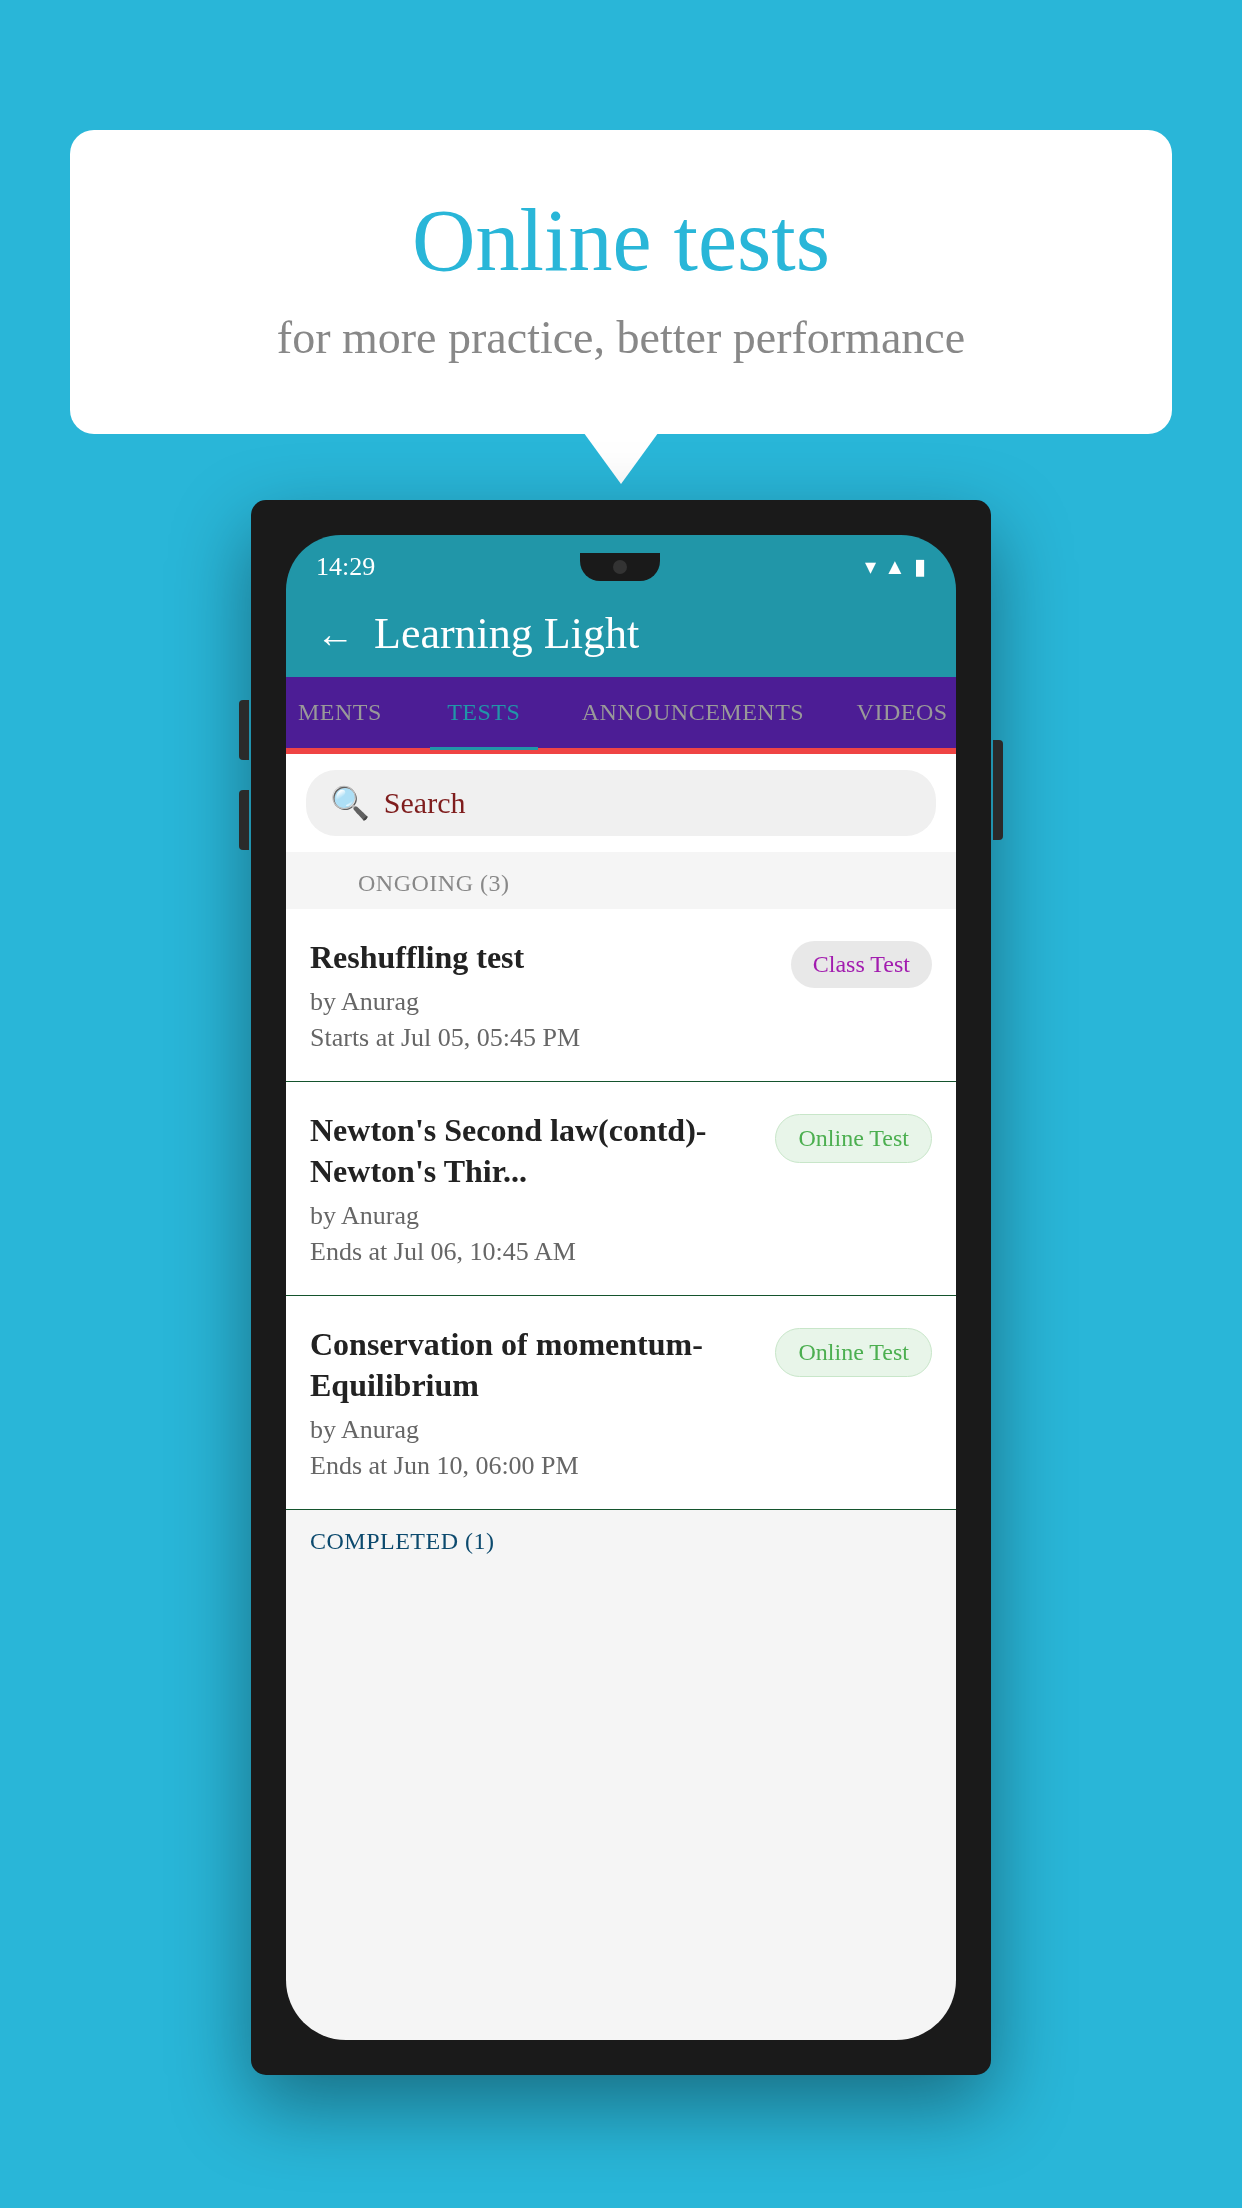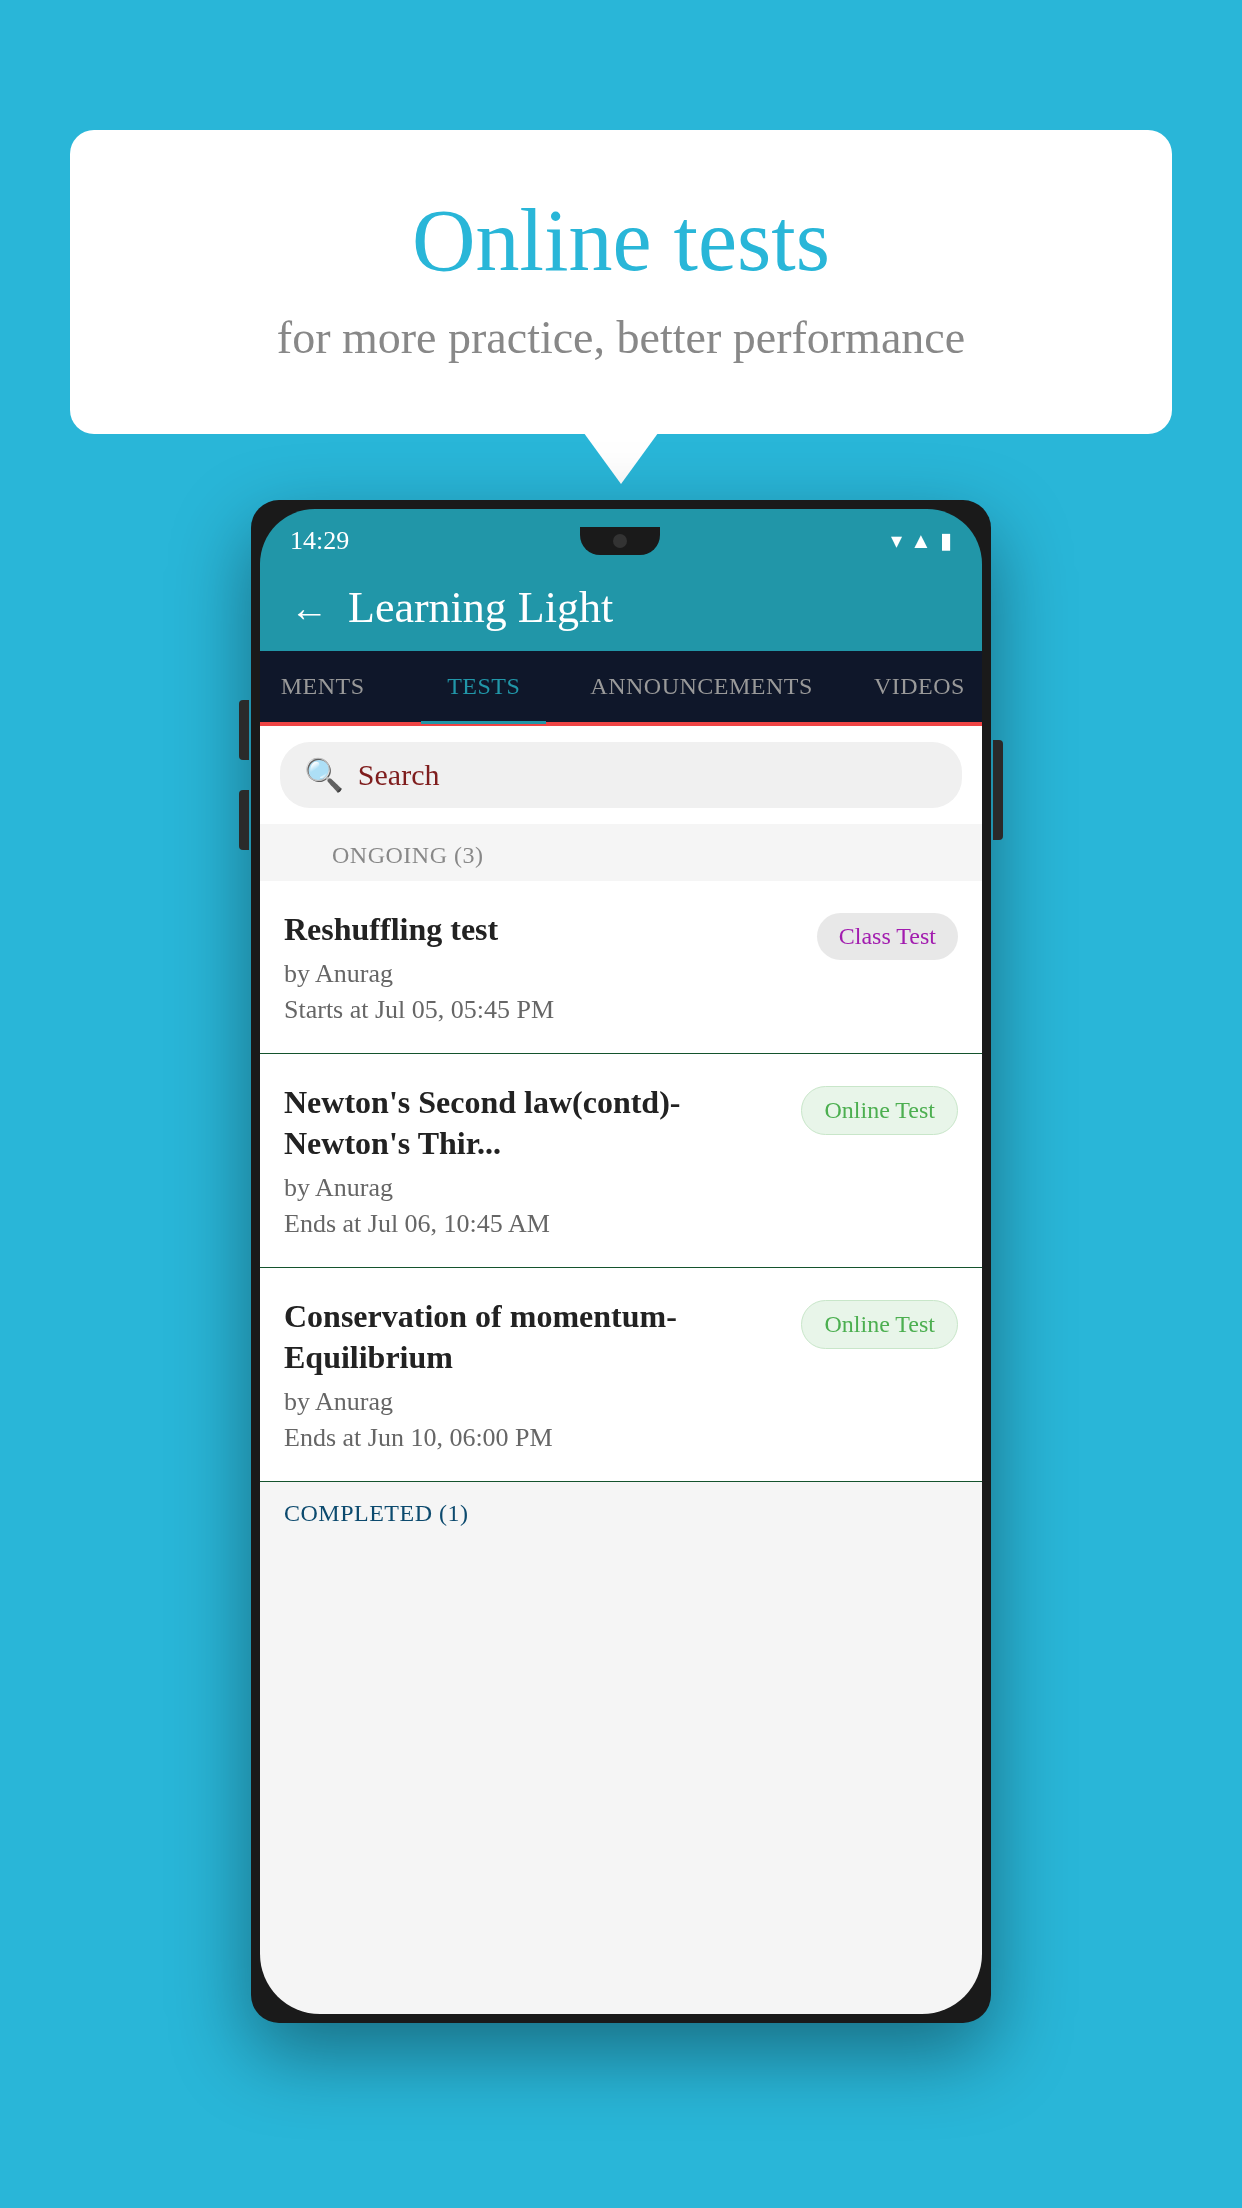--- a/index.html
+++ b/index.html
@@ -59,22 +59,22 @@
     .phone-container {
       position: absolute;
       top: 500px;
       left: 50%;
       transform: translateX(-50%);
       width: 740px;
     }
 
     .phone-frame {
       background: #1a1a1a;
-      border-radius: 28px;
-      padding: 9px;
+      border-radius: 15px;
+      padding: 35px;
       box-shadow: 0 30px 80px rgba(0,0,0,0.4);
       position: relative;
     }
 
     
     .phone-top-bar {
       display: flex;
       align-items: center;
       justify-content: space-between;
       padding: 8px 30px 0;
@@ -146,23 +146,23 @@
     }
 
     .app-title {
       font-size: 44px;
       font-weight: 400;
       color: white;
     }
 
     
     .tabs-container {
-      background: #0f172a;
-      display: flex;
-      border-bottom: 4px solid #ef4444;
+      background: #4c1d95;
+      display: flex;
+      border-bottom: 6px solid #ef4444;
       gap: 36px;
     }
 
     .tab {
       flex: 1;
       padding: 22px 8px;
       text-align: center;
       font-size: 24px;
       font-weight: 500;
       color: #999;

